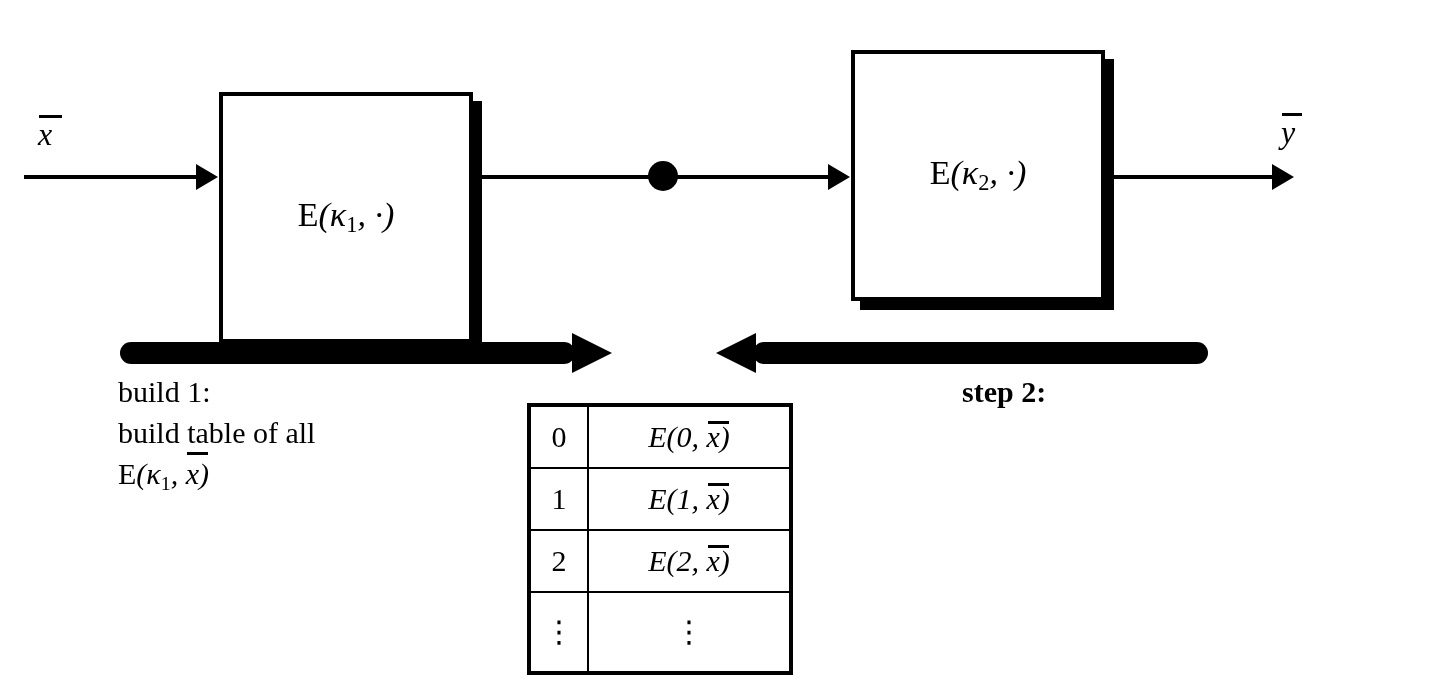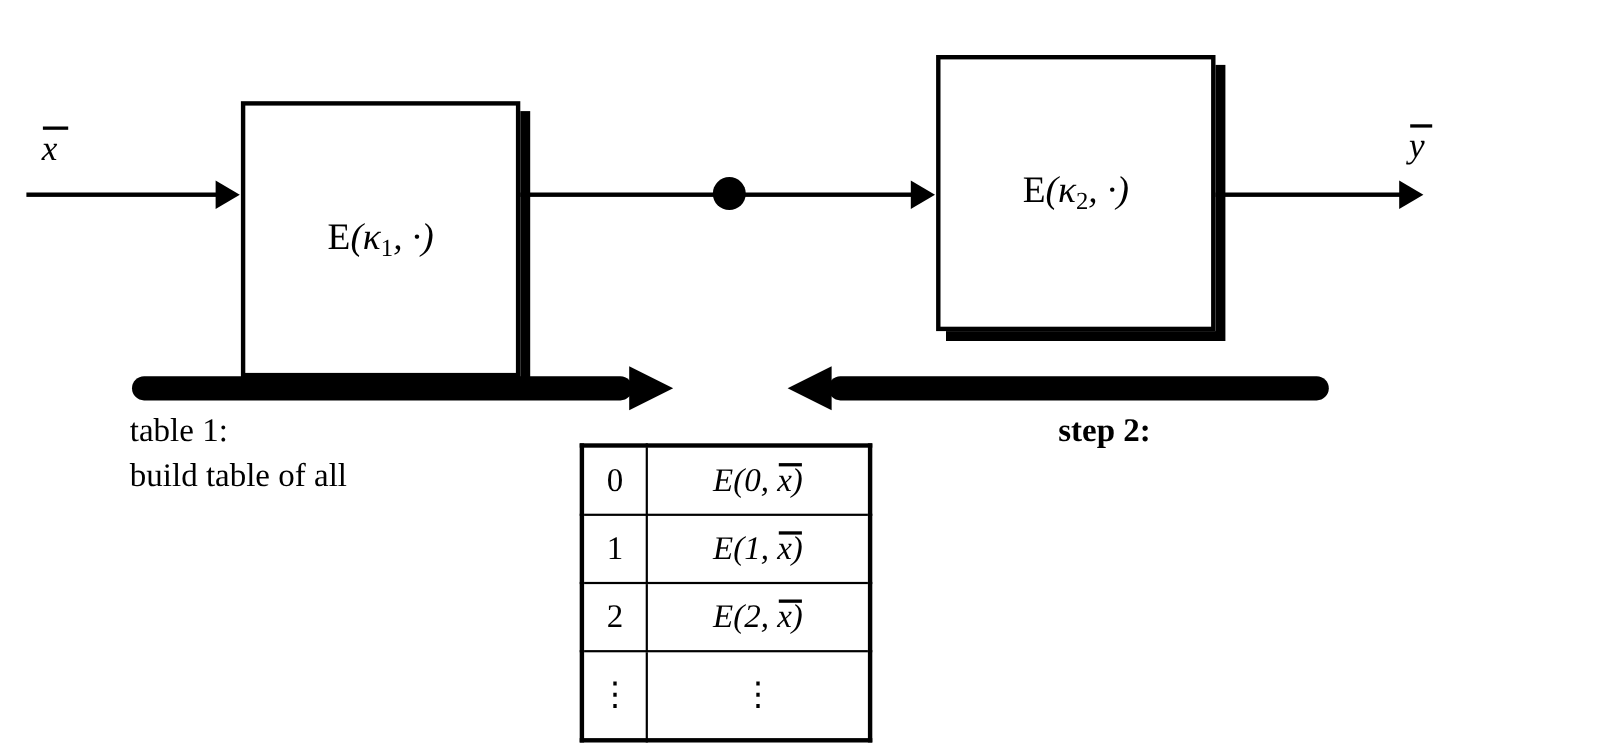--- a/index.html
+++ b/index.html
@@ -186,22 +186,25 @@
     <div class="fat-shaft" style="left:0; width:455px;"></div>
     <div class="fat-head-right" style="left:452px;"></div>
   </div>
 
   <div class="fat-arrow" style="left:716px; top:342px; width:492px;">
     <div class="fat-head-left" style="left:0;"></div>
     <div class="fat-shaft" style="left:37px; width:455px;"></div>
   </div>
 
   <div class="caption" style="left:118px; top:371px;">
-    <div>table 1:</div>
+    <div>build 1:</div>
     <div>build table of all</div>
+    <div>
+      <span class="mathit"><span class="upr">E</span>(<span class="kscript">κ</span><sub>1</sub>,&nbsp;<span style="position:relative; display:inline-block;"><span style="position:absolute; left:1px; top:-0.04em; width:0.72em; height:3px; background:#000;"></span>x</span>)</span>
+    </div>
   </div>
 
   <div class="caption" style="left:962px; top:371px;font-weight:bold;">
     <div>step 2:</div>
   </div>
 
   <table class="lookup-table" style="left:527px; top:403px;">
     <tbody>
       <tr>
         <td class="col-key">0</td>

